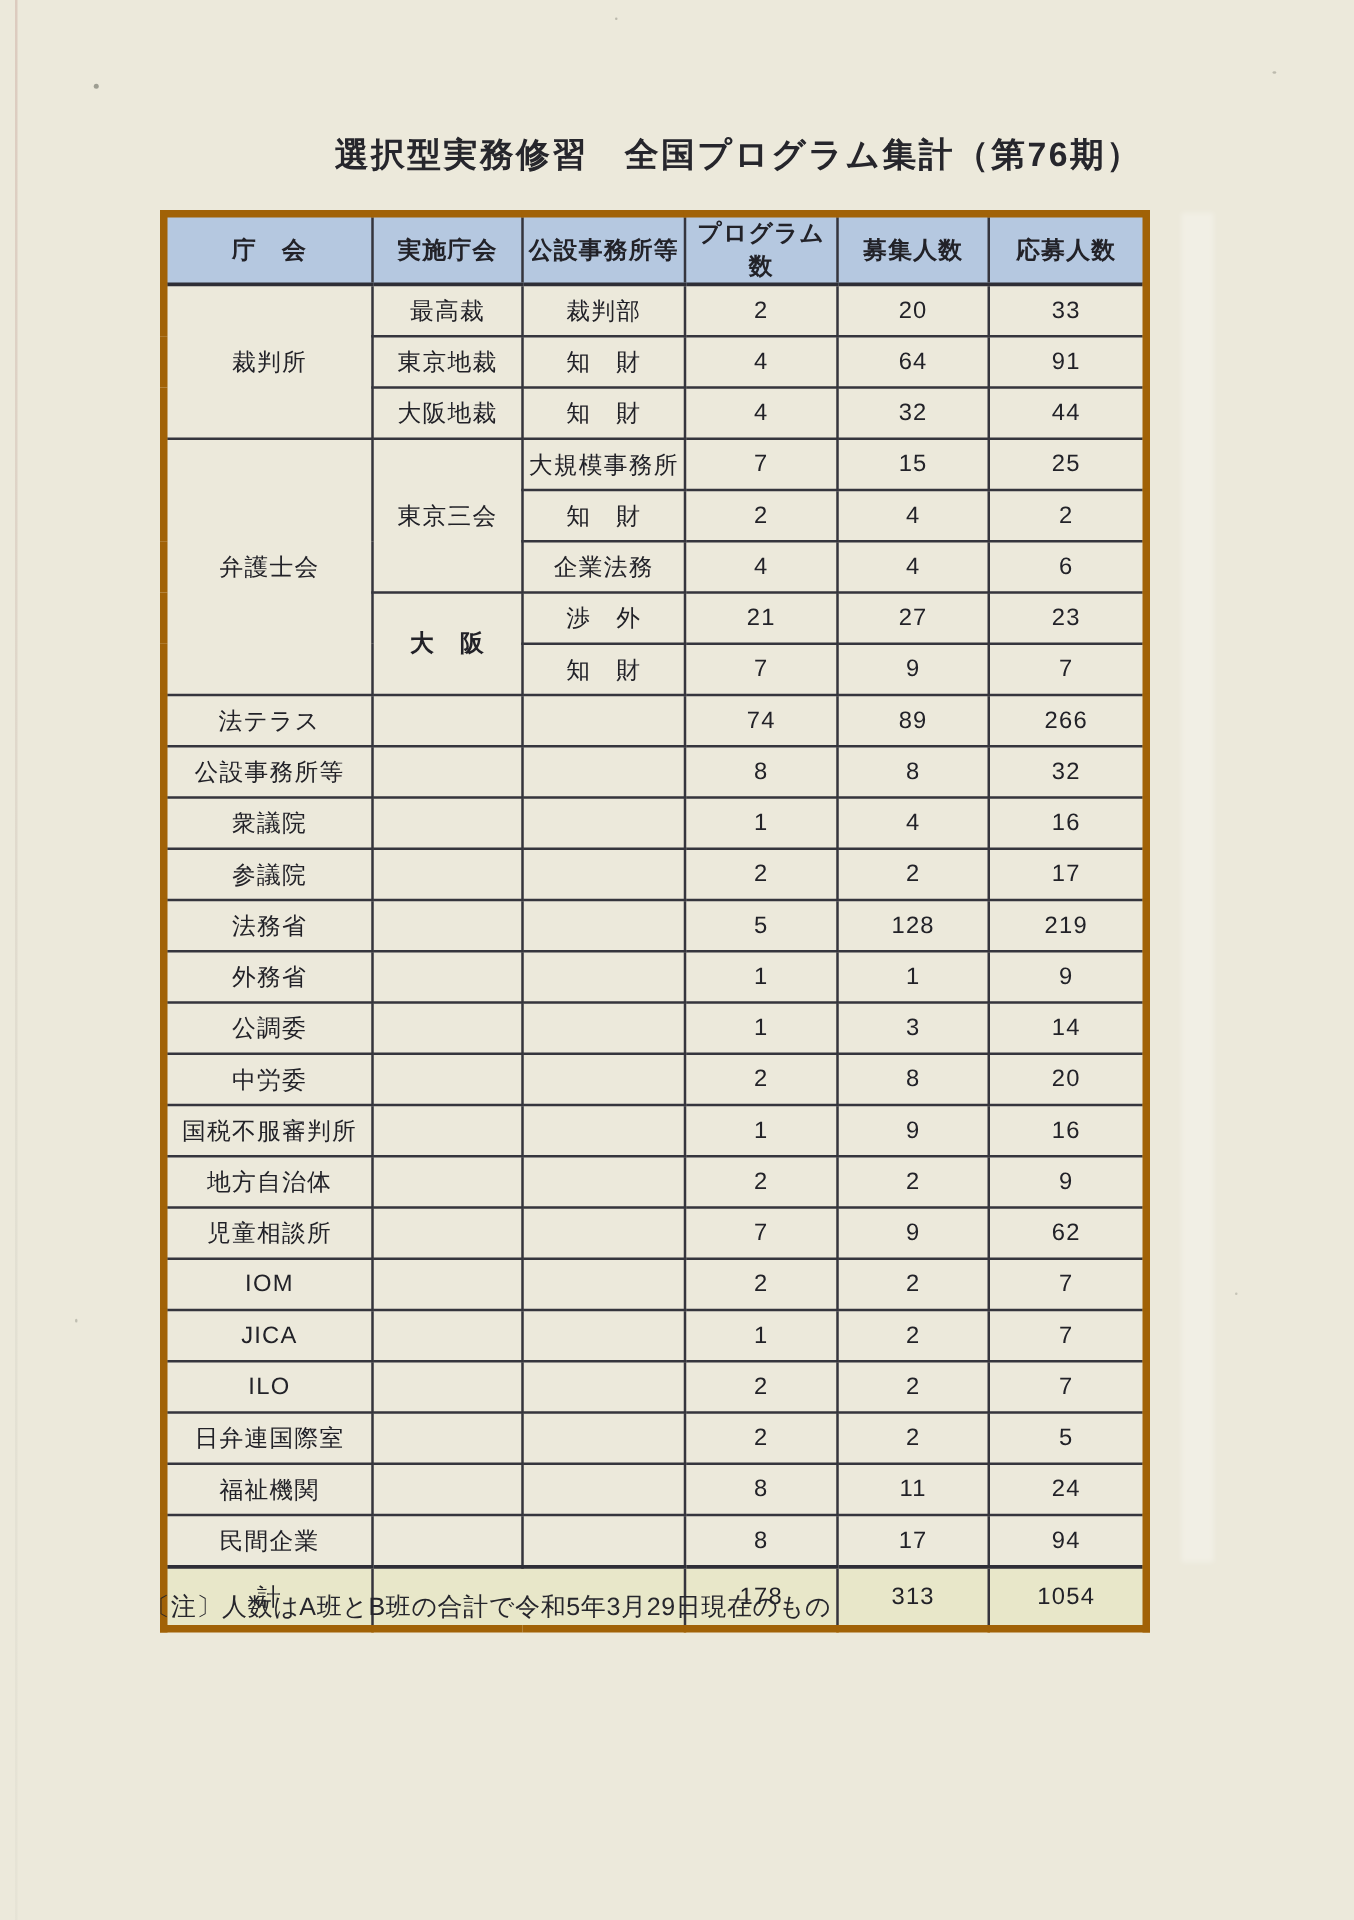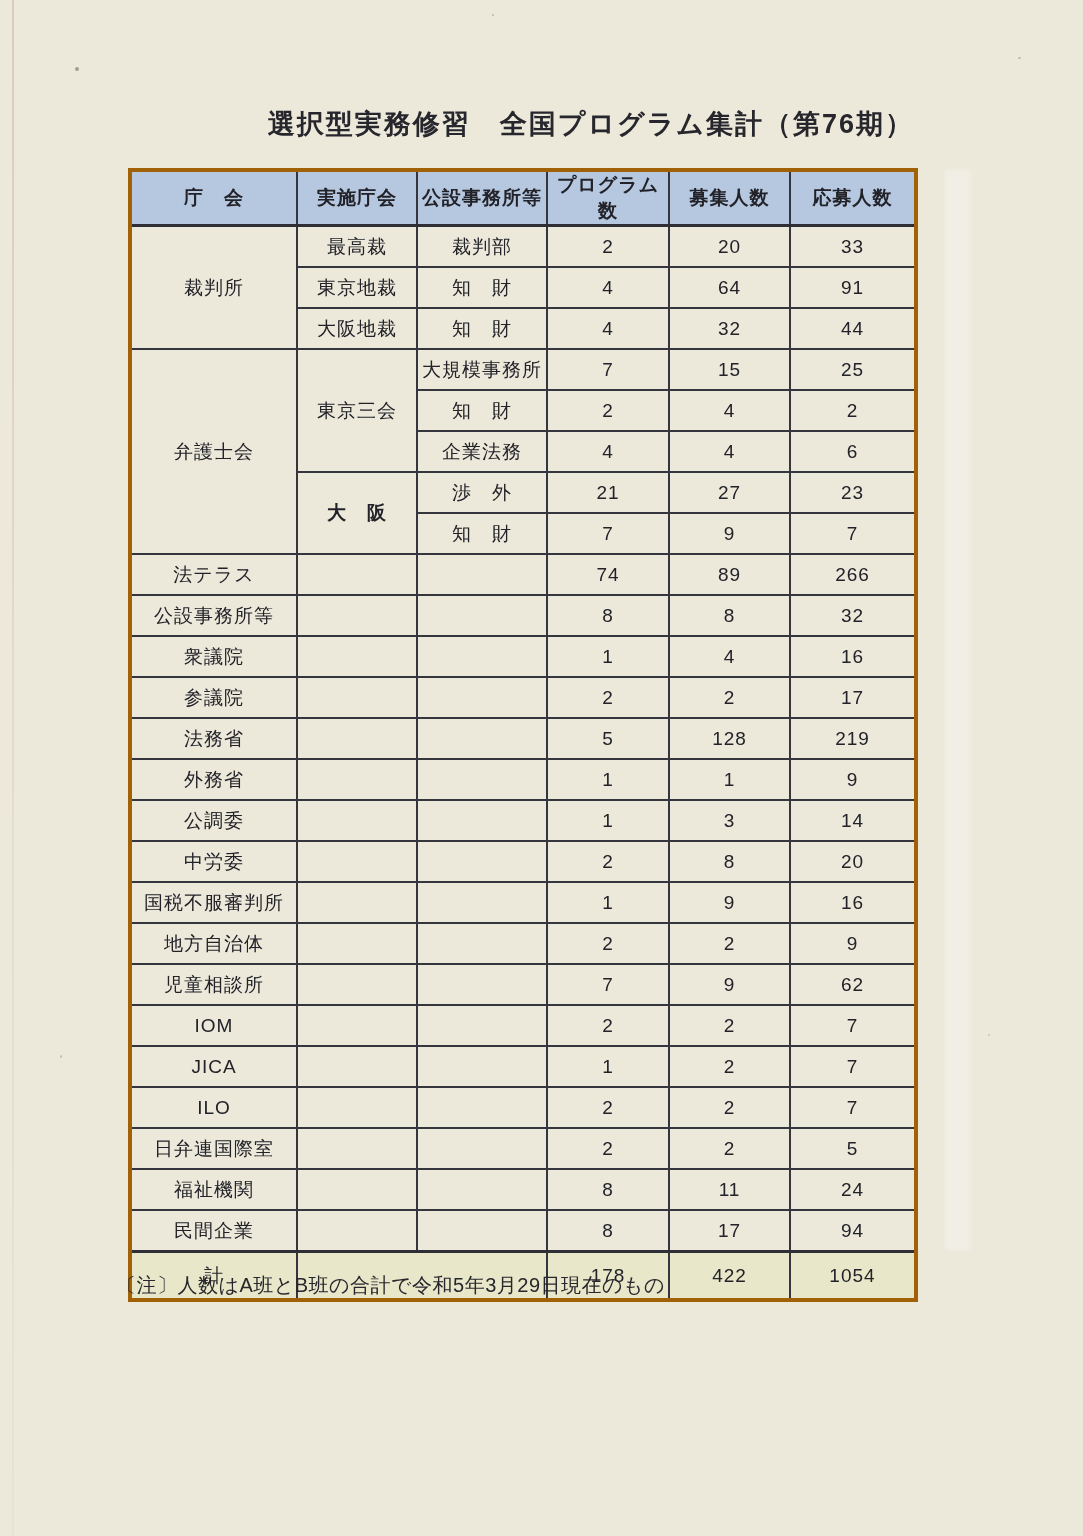--- a/index.html
+++ b/index.html
@@ -41,21 +41,21 @@
   }
   table.main td{
     border:2px solid #35353d;
     text-align:center;vertical-align:middle;
     font-size:19px;
     padding:0 2px;
     height:39px;
     letter-spacing:1px;
     color:#222228;
   }
-  table.main{border:4px solid #a16207;}
+  table.main{border:6px solid #a16207;}
   tr.hdr td{
     background:#b5c8e0;
     height:35px;
     font-weight:600;
     border-bottom:3px solid #2e2e36;
   }
   tr.sub td{border-top-width:1px;border-top-color:#55555c;margin-left:41px;}
   tr.totalrow td{
     background:#e8e7c9;
     height:45px;
@@ -294,19 +294,19 @@
     <td></td>
     <td>8</td>
     <td>17</td>
     <td>94</td>
   </tr>
 
   <tr class="totalrow">
     <td>計</td>
     <td colspan="2"></td>
     <td>178</td>
-    <td>422</td>
+    <td>313</td>
     <td>1054</td>
   </tr>
   </tbody>
 </table>
 
 <div class="note">〔注〕人数はA班とB班の合計で令和5年3月29日現在のもの</div>
 
 </body></html>

